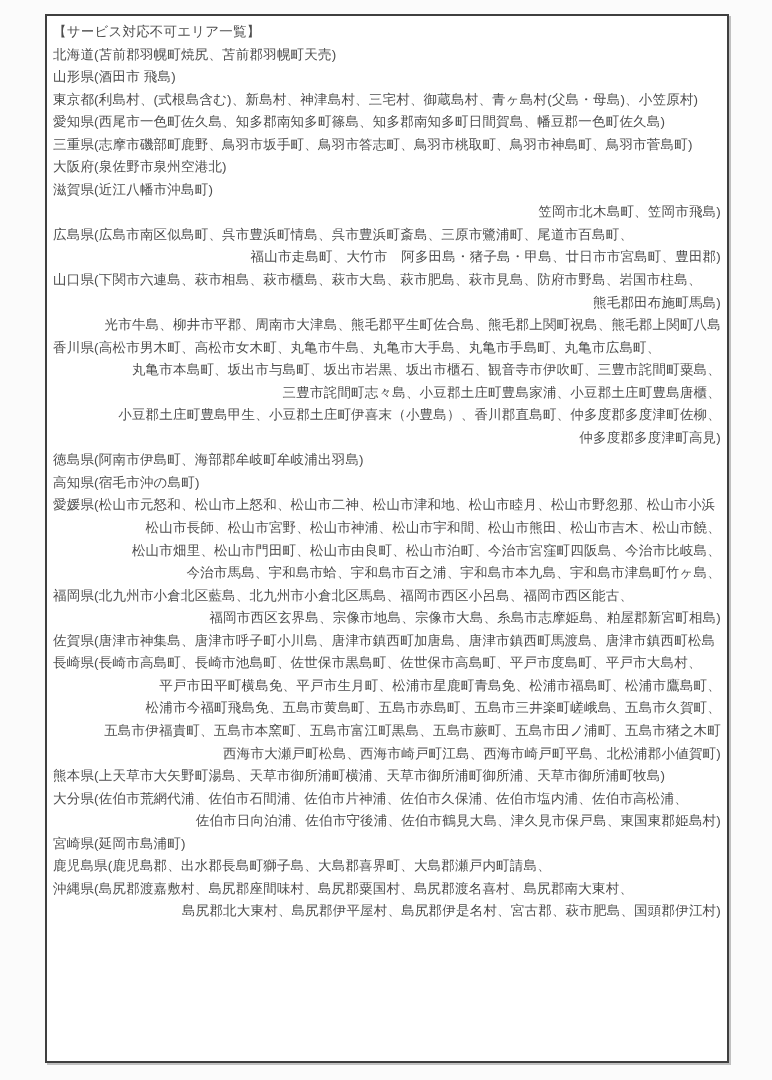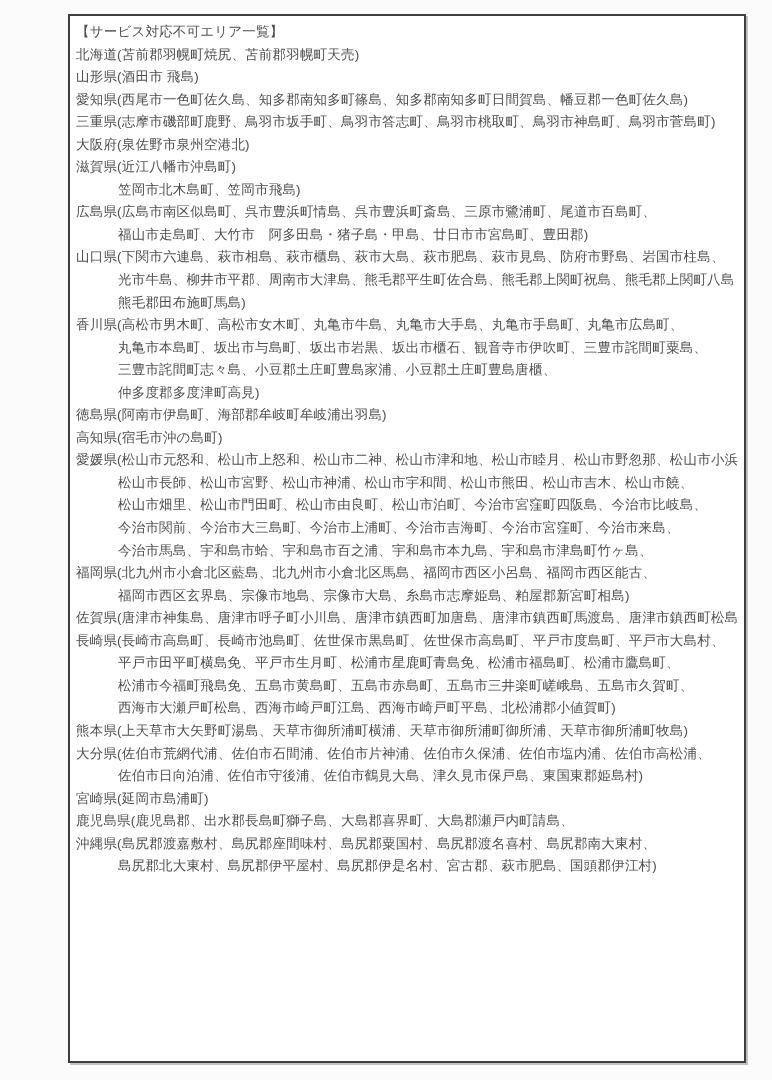--- a/index.html
+++ b/index.html
@@ -18,75 +18,77 @@
   }
   .sheet {
     position: absolute;
     left: 45px;
     top: 14px;
     width: 668px;
     height: 1036px;
     background: #ffffff;
     border: 2px solid #3f3f3f;
     box-shadow: 2px 2px 0 rgba(120,120,120,0.45);
-    padding: 5px 0 4px 6px;
+    padding: 5px 6px 4px 6px;
     overflow: hidden;
     color: #4e4e4e;
     font-size: 13.5px;
     line-height: 22.55px;
     white-space: nowrap;
     letter-spacing: 0.2px;
-    margin-left: 23px;
   }
   .line {
     height: 22.55px;
   }
   .line.indent {
     padding-left: 42px;
+    text-align: right;
   }
   .title-line {
     height: 22.55px;
   }
 </style>
 </head>
 <body>
 
 <div class="page">
   <div class="sheet" style="color: rgb(78, 78, 78); border-color: rgb(63, 63, 63); background: rgb(255, 255, 255);">
     <div class="title-line">【サービス対応不可エリア一覧】</div>
     <div>
         <div class="line">北海道(苫前郡羽幌町焼尻、苫前郡羽幌町天売)</div>
         <div class="line">山形県(酒田市 飛島)</div>
+        <div class="line">東京都(利島村、(式根島含む)、新島村、神津島村、三宅村、御蔵島村、青ヶ島村(父島・母島)、小笠原村)</div>
         <div class="line">愛知県(西尾市一色町佐久島、知多郡南知多町篠島、知多郡南知多町日間賀島、幡豆郡一色町佐久島)</div>
         <div class="line">三重県(志摩市磯部町鹿野、鳥羽市坂手町、鳥羽市答志町、鳥羽市桃取町、鳥羽市神島町、鳥羽市菅島町)</div>
         <div class="line">大阪府(泉佐野市泉州空港北)</div>
         <div class="line">滋賀県(近江八幡市沖島町)</div>
         <div class="line indent">笠岡市北木島町、笠岡市飛島)</div>
         <div class="line">広島県(広島市南区似島町、呉市豊浜町情島、呉市豊浜町斎島、三原市鷺浦町、尾道市百島町、</div>
         <div class="line indent">福山市走島町、大竹市　阿多田島・猪子島・甲島、廿日市市宮島町、豊田郡)</div>
         <div class="line">山口県(下関市六連島、萩市相島、萩市櫃島、萩市大島、萩市肥島、萩市見島、防府市野島、岩国市柱島、</div>
+        <div class="line indent">熊毛郡田布施町馬島)</div>
         <div class="line indent">光市牛島、柳井市平郡、周南市大津島、熊毛郡平生町佐合島、熊毛郡上関町祝島、熊毛郡上関町八島</div>
-        <div class="line indent">熊毛郡田布施町馬島)</div>
         <div class="line">香川県(高松市男木町、高松市女木町、丸亀市牛島、丸亀市大手島、丸亀市手島町、丸亀市広島町、</div>
         <div class="line indent">丸亀市本島町、坂出市与島町、坂出市岩黒、坂出市櫃石、観音寺市伊吹町、三豊市詫間町粟島、</div>
         <div class="line indent">三豊市詫間町志々島、小豆郡土庄町豊島家浦、小豆郡土庄町豊島唐櫃、</div>
+        <div class="line indent">小豆郡土庄町豊島甲生、小豆郡土庄町伊喜末（小豊島）、香川郡直島町、仲多度郡多度津町佐柳、</div>
         <div class="line indent">仲多度郡多度津町高見)</div>
         <div class="line">徳島県(阿南市伊島町、海部郡牟岐町牟岐浦出羽島)</div>
         <div class="line">高知県(宿毛市沖の島町)</div>
         <div class="line">愛媛県(松山市元怒和、松山市上怒和、松山市二神、松山市津和地、松山市睦月、松山市野忽那、松山市小浜</div>
         <div class="line indent">松山市長師、松山市宮野、松山市神浦、松山市宇和間、松山市熊田、松山市吉木、松山市饒、</div>
         <div class="line indent">松山市畑里、松山市門田町、松山市由良町、松山市泊町、今治市宮窪町四阪島、今治市比岐島、</div>
-        <div class="line indent">今治市関前、今治市大三島町、今治市上浦町、今治市吉海町、今治市宮窪町、今治市来島、</div>
         <div class="line indent">今治市馬島、宇和島市蛤、宇和島市百之浦、宇和島市本九島、宇和島市津島町竹ヶ島、</div>
         <div class="line">福岡県(北九州市小倉北区藍島、北九州市小倉北区馬島、福岡市西区小呂島、福岡市西区能古、</div>
         <div class="line indent">福岡市西区玄界島、宗像市地島、宗像市大島、糸島市志摩姫島、粕屋郡新宮町相島)</div>
         <div class="line">佐賀県(唐津市神集島、唐津市呼子町小川島、唐津市鎮西町加唐島、唐津市鎮西町馬渡島、唐津市鎮西町松島</div>
         <div class="line">長崎県(長崎市高島町、長崎市池島町、佐世保市黒島町、佐世保市高島町、平戸市度島町、平戸市大島村、</div>
         <div class="line indent">平戸市田平町横島免、平戸市生月町、松浦市星鹿町青島免、松浦市福島町、松浦市鷹島町、</div>
         <div class="line indent">松浦市今福町飛島免、五島市黄島町、五島市赤島町、五島市三井楽町嵯峨島、五島市久賀町、</div>
+        <div class="line indent">五島市伊福貴町、五島市本窯町、五島市富江町黒島、五島市蕨町、五島市田ノ浦町、五島市猪之木町</div>
         <div class="line indent">西海市大瀬戸町松島、西海市崎戸町江島、西海市崎戸町平島、北松浦郡小値賀町)</div>
         <div class="line">熊本県(上天草市大矢野町湯島、天草市御所浦町横浦、天草市御所浦町御所浦、天草市御所浦町牧島)</div>
         <div class="line">大分県(佐伯市荒網代浦、佐伯市石間浦、佐伯市片神浦、佐伯市久保浦、佐伯市塩内浦、佐伯市高松浦、</div>
         <div class="line indent">佐伯市日向泊浦、佐伯市守後浦、佐伯市鶴見大島、津久見市保戸島、東国東郡姫島村)</div>
         <div class="line">宮崎県(延岡市島浦町)</div>
         <div class="line">鹿児島県(鹿児島郡、出水郡長島町獅子島、大島郡喜界町、大島郡瀬戸内町請島、</div>
         <div class="line">沖縄県(島尻郡渡嘉敷村、島尻郡座間味村、島尻郡粟国村、島尻郡渡名喜村、島尻郡南大東村、</div>
         <div class="line indent">島尻郡北大東村、島尻郡伊平屋村、島尻郡伊是名村、宮古郡、萩市肥島、国頭郡伊江村)</div>
       </div>
   </div>

